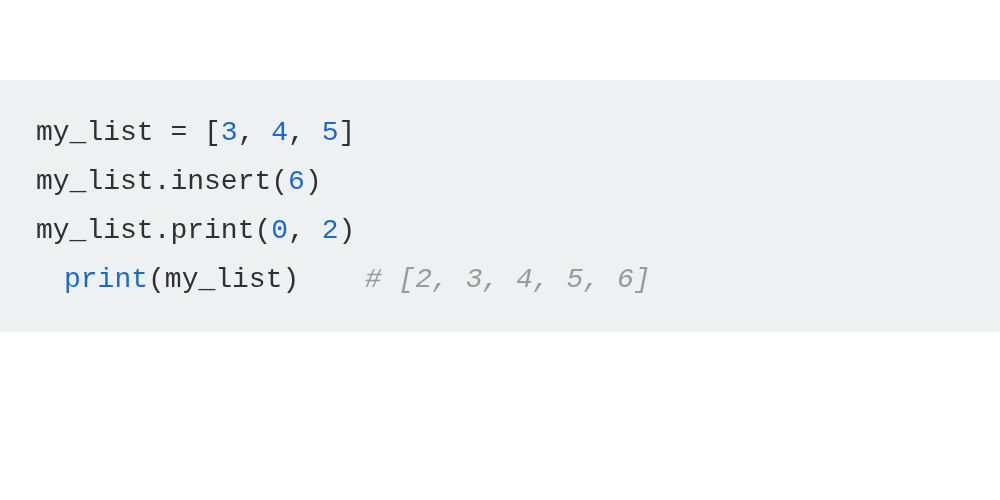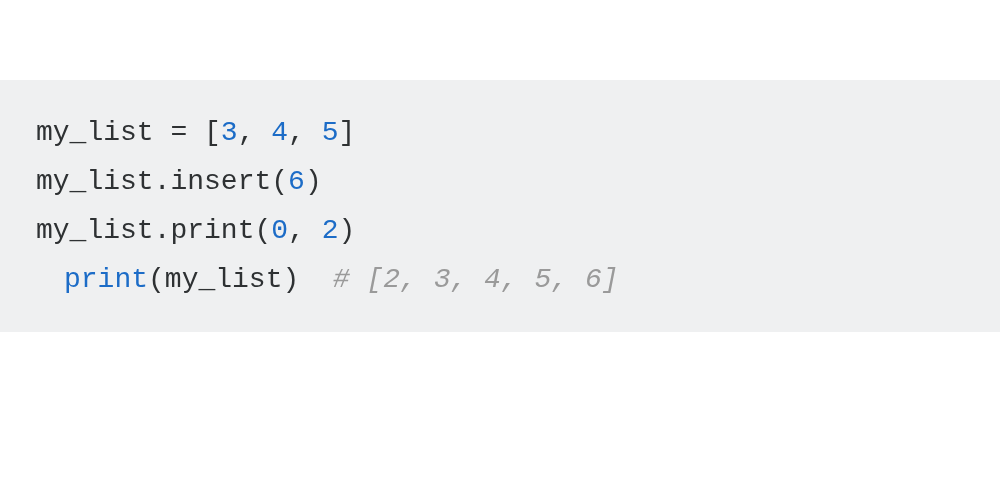--- a/index.html
+++ b/index.html
@@ -36,20 +36,21 @@
     .number {
       color: #1c6cc7;
     }
     .builtin {
       color: #1c6cc7;
       margin-left: 28px;
     }
     .comment {
       color: #9a9a9a;
       font-style: italic;
+      margin-left: 32px;
     }
   </style>
 </head>
 <body>
 
 <div class="code-block">
   <div class="line"><span class="identifier">my_list</span><span class="operator"> = </span><span class="punctuation">[</span><span class="number">3</span><span class="punctuation">, </span><span class="number">4</span><span class="punctuation">, </span><span class="number">5</span><span class="punctuation">]</span></div>
   <div class="line"><span class="identifier">my_list</span><span class="punctuation">.</span><span class="identifier">insert</span><span class="punctuation">(</span><span class="number">6</span><span class="punctuation">)</span></div>
   <div class="line"><span class="identifier">my_list</span><span class="punctuation">.</span><span class="identifier">print</span><span class="punctuation">(</span><span class="number">0</span><span class="punctuation">, </span><span class="number">2</span><span class="punctuation">)</span></div>
   <div class="line"><span class="builtin">print</span><span class="punctuation">(</span><span class="identifier">my_list</span><span class="punctuation">)</span><span>  </span><span class="comment"># [2, 3, 4, 5, 6]</span></div>

